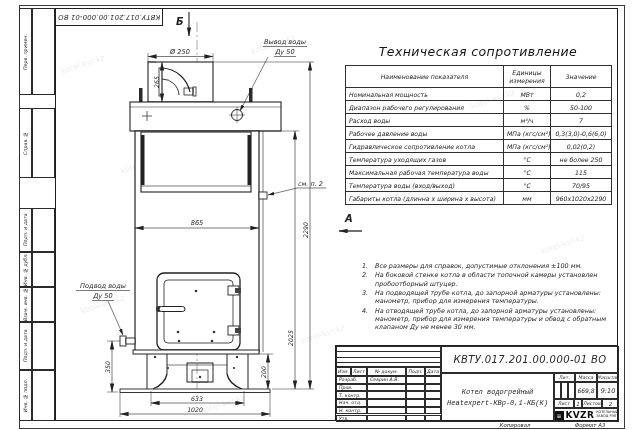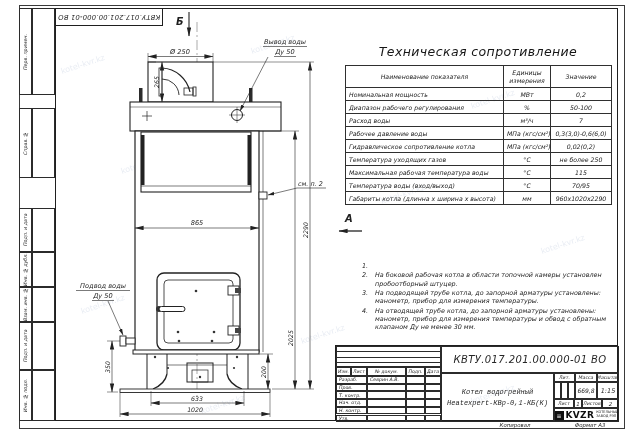--- a/index.html
+++ b/index.html
@@ -156,24 +156,25 @@
         <td class="c-name">Габариты котла (длинна х ширина х высота)</td>
         <td class="c-mid">мм</td>
         <td class="c-mid">960х1020х2290</td>
       </tr>
     </tbody>
 </table>
 
 <ol class="notes">
     <li>
       <span class="nnum">1.</span>
+      <span>Все размеры для справок, допустимые отклонения ±100 мм.</span>
     </li>
     <li>
       <span class="nnum">2.</span>
-      <span>На боковой рабочая котла в области топочной камеры установлен пробоотборный штуцер.</span>
+      <span>На боковой стенке котла в области топочной камеры установлен пробоотборный штуцер.</span>
     </li>
     <li>
       <span class="nnum">3.</span>
       <span>На подводящей трубе котла, до запорной арматуры установлены: манометр, прибор для измерения температуры.</span>
     </li>
     <li>
       <span class="nnum">4.</span>
       <span>На отводящей трубе котла, до запорной арматуры установлены: манометр, прибор для измерения температуры и обвод с обратным клапаном Ду не менее 30 мм.</span>
     </li>
   </ol>
@@ -414,21 +415,21 @@
     <span>Котел водогрейный</span>
     <span>Heatexpert-КВр-0,1-КБ(К)</span>
   </div>
   <div class="c" style="left:218px; top:27px; width:21px; height:9px;">Лит.</div>
   <div class="c" style="left:239px; top:27px; width:22px; height:9px;">Масса</div>
   <div class="c" style="left:261px; top:27px; width:22px; height:9px;">Масштаб</div>
   <div class="c" style="left:218px; top:36px; width:7px; height:17px;"></div>
   <div class="c" style="left:225px; top:36px; width:7px; height:17px;"></div>
   <div class="c" style="left:232px; top:36px; width:7px; height:17px;"></div>
   <div class="c" style="left:239px; top:36px; width:22px; height:17px; font-size:6px;">669,8</div>
-  <div class="c" style="left:261px; top:36px; width:22px; height:17px; font-size:6.5px;">1:15</div>
+  <div class="c" style="left:261px; top:36px; width:22px; height:17px; font-size:6.5px;">9:10</div>
   <div class="c" style="left:218px; top:53px; width:20px; height:9px;">Лист</div>
   <div class="c" style="left:238px; top:53px; width:8px; height:9px; font-size:5.5px;">1</div>
   <div class="c" style="left:246px; top:53px; width:20px; height:9px;">Листов</div>
   <div class="c" style="left:266px; top:53px; width:17px; height:9px; font-size:5.5px;">2</div>
   <div class="c" style="left:218px; top:62px; width:65px; height:14px;">
     <div class="logo-wrap">
       <span class="logo-ico">≡</span>
       <span class="logo-txt">KVZR</span>
       <span class="logo-sub">
         <span>КОТЕЛЬНЫЙ</span><br>

